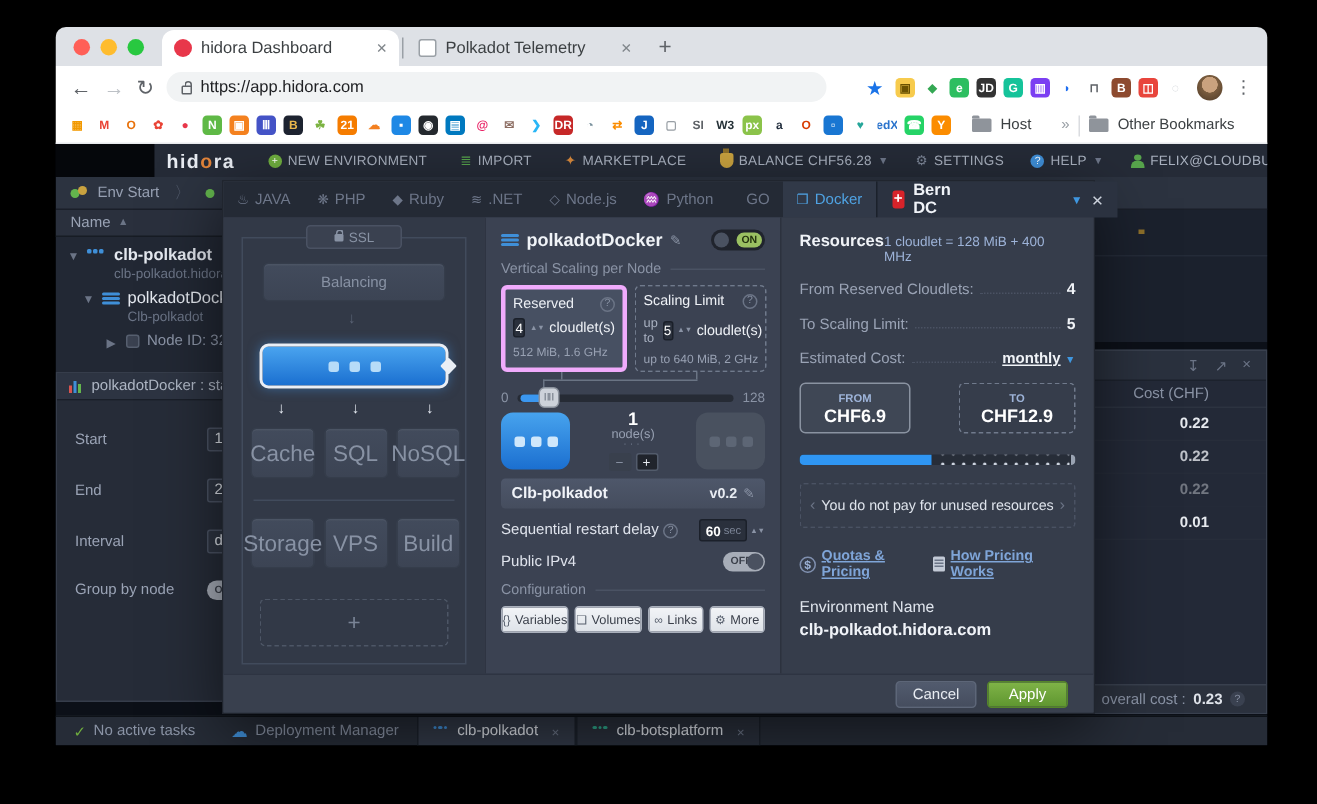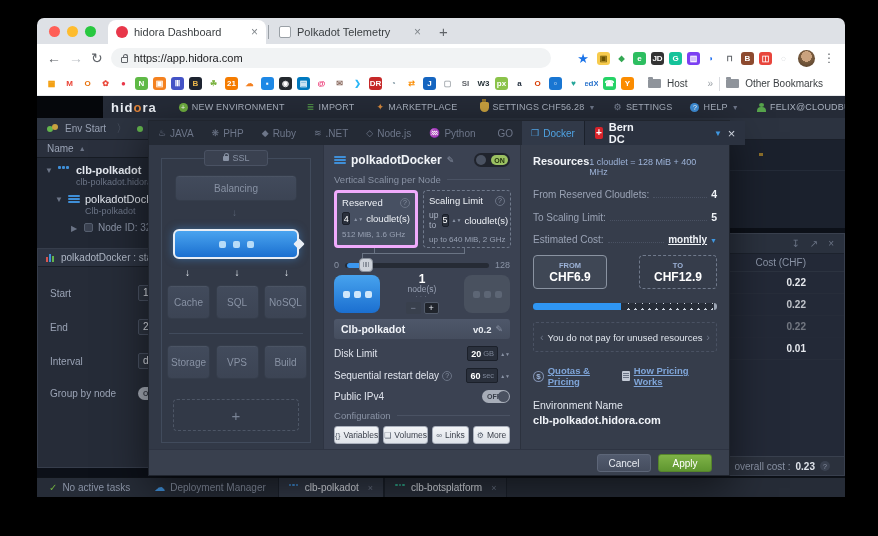--- a/index.html
+++ b/index.html
@@ -146,21 +146,21 @@
   .activenode { position:absolute; left:24px; top:84px; width:126px; height:30px; border-radius:6px;
                 border:2px solid #e9eef5; background:linear-gradient(#4aa4ef,#1a6fd0);
                 display:flex; align-items:center; justify-content:center; gap:7px;
                 box-shadow:0 0 8px rgba(70,150,230,.5); }
   .activenode i { width:7px; height:7px; border-radius:2px; background:#b7dcf8; }
   .activenode .notch { position:absolute; right:-6px; top:9px; width:8px; height:8px; background:#e9eef5;
                        transform:rotate(45deg); border-radius:1px; }
   .warr { color:#e8edf4; font-size:10px; }
   .trio { position:absolute; left:18px; width:140px; display:flex; justify-content:space-between; padding:0 18px; }
   .smbtns { position:absolute; left:18px; width:140px; display:flex; justify-content:space-between; }
-  .smbtn { width:43px; height:34px; font-size:10px; }
+  .smbtn { width:43px; height:34px; font-size:15px; }
   .tdivider { position:absolute; left:20px; right:20px; height:1px; background:#414b5c; }
   .addbtn { position:absolute; left:24px; width:126px; height:32px; border:1px dashed #4d5666; border-radius:4px;
             color:#7a8496; font-size:15px; display:flex; align-items:center; justify-content:center; }
 
   .cpanel { width:197px; background:#3b4252; border-left:1px solid #2e3442; padding:8px 10px 0 10px; font-size:10px; }
   .cphead { display:flex; align-items:center; gap:5px; }
   .cphead .ttl { font-size:12px; font-weight:bold; color:#f0f3f7; }
   .pencil { color:#8a93a5; font-size:9px; }
   .onoff { margin-left:auto; width:36px; height:14px; border-radius:7px; background:#20242d; position:relative; }
   .onoff .knob { position:absolute; left:2px; top:2px; width:10px; height:10px; border-radius:50%; background:#4a5261; }
@@ -516,21 +516,21 @@
           <span style="color:#57a44c;font-size:9px">≣</span>
           <span>IMPORT</span>
         </span>
         <span class="tn-item">
           <span style="color:#d98a3d;font-size:9px">✦</span>
           <span>MARKETPLACE</span>
         </span>
         <span class="tn-right">
           <span class="tn-item" style="margin:0">
             <span class="moneybag"></span>
-            <span>SETTINGS CHF56.28</span>
+            <span>BALANCE CHF56.28</span>
             <span class="caret">▼</span>
           </span>
           <span class="tn-item" style="margin:0">
             <span style="color:#7d8698">⚙</span>
             <span>SETTINGS</span>
           </span>
           <span class="tn-item" style="margin:0">
             <span class="cir" style="background:#3f8fd8">?</span>
             <span>HELP</span>
             <span class="caret">▼</span>
@@ -837,30 +837,20 @@
                 </span>
             </div>
 
             <div class="stackbar">
               <span class="nm">Clb-polkadot</span>
               <span class="ver">v0.2</span>
               <span class="pencil" style="margin-left:4px">✎</span>
             </div>
 
             <div class="prow">
-              <span>Disk Limit</span>
-              <span class="ctl">
-                <span class="numbox">
-                  <b>20</b>
-                    <span>GB</span>
-                </span>
-                <span class="step">▲▼</span>
-              </span>
-            </div>
-            <div class="prow">
               <span>Sequential restart delay</span>
               <span class="hlp" style="margin-left:3px">?</span>
               <span class="ctl">
                 <span class="numbox">
                   <b>60</b>
                     <span>sec</span>
                 </span>
                 <span class="step">▲▼</span>
               </span>
             </div>

